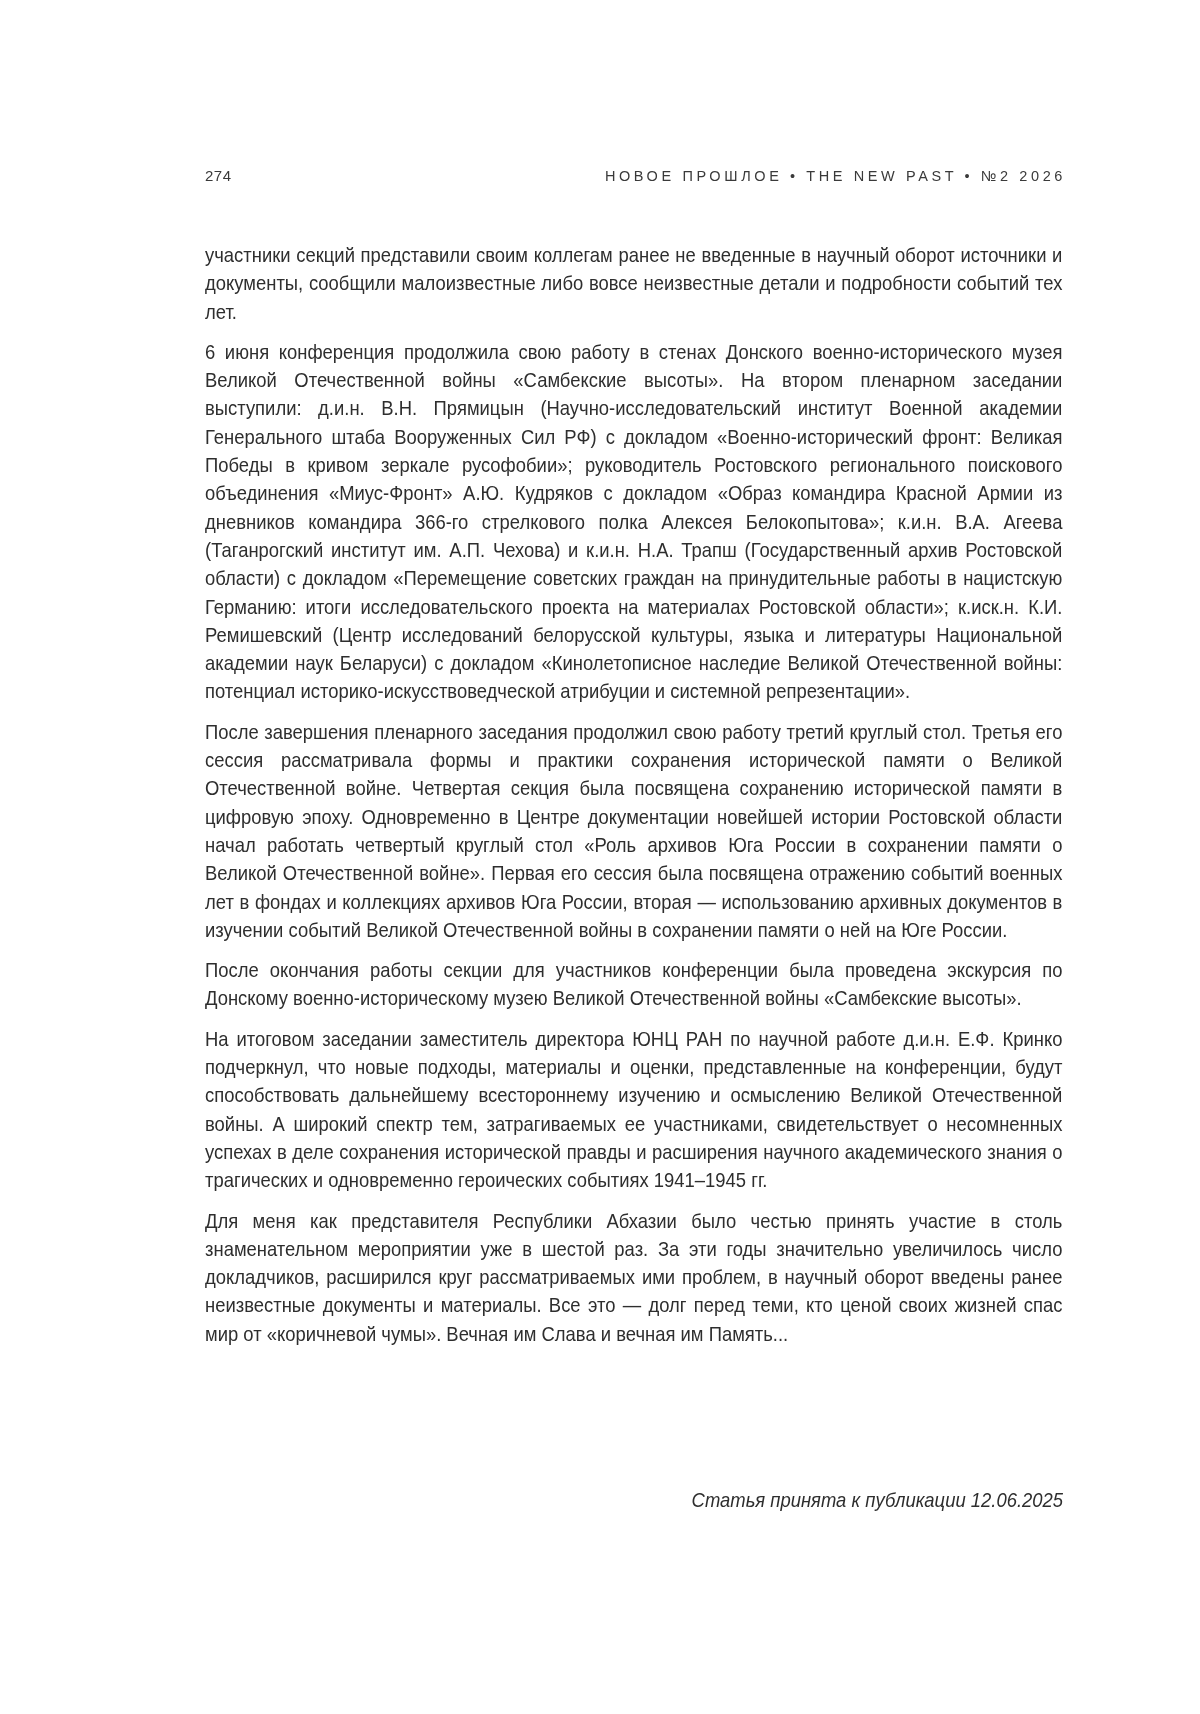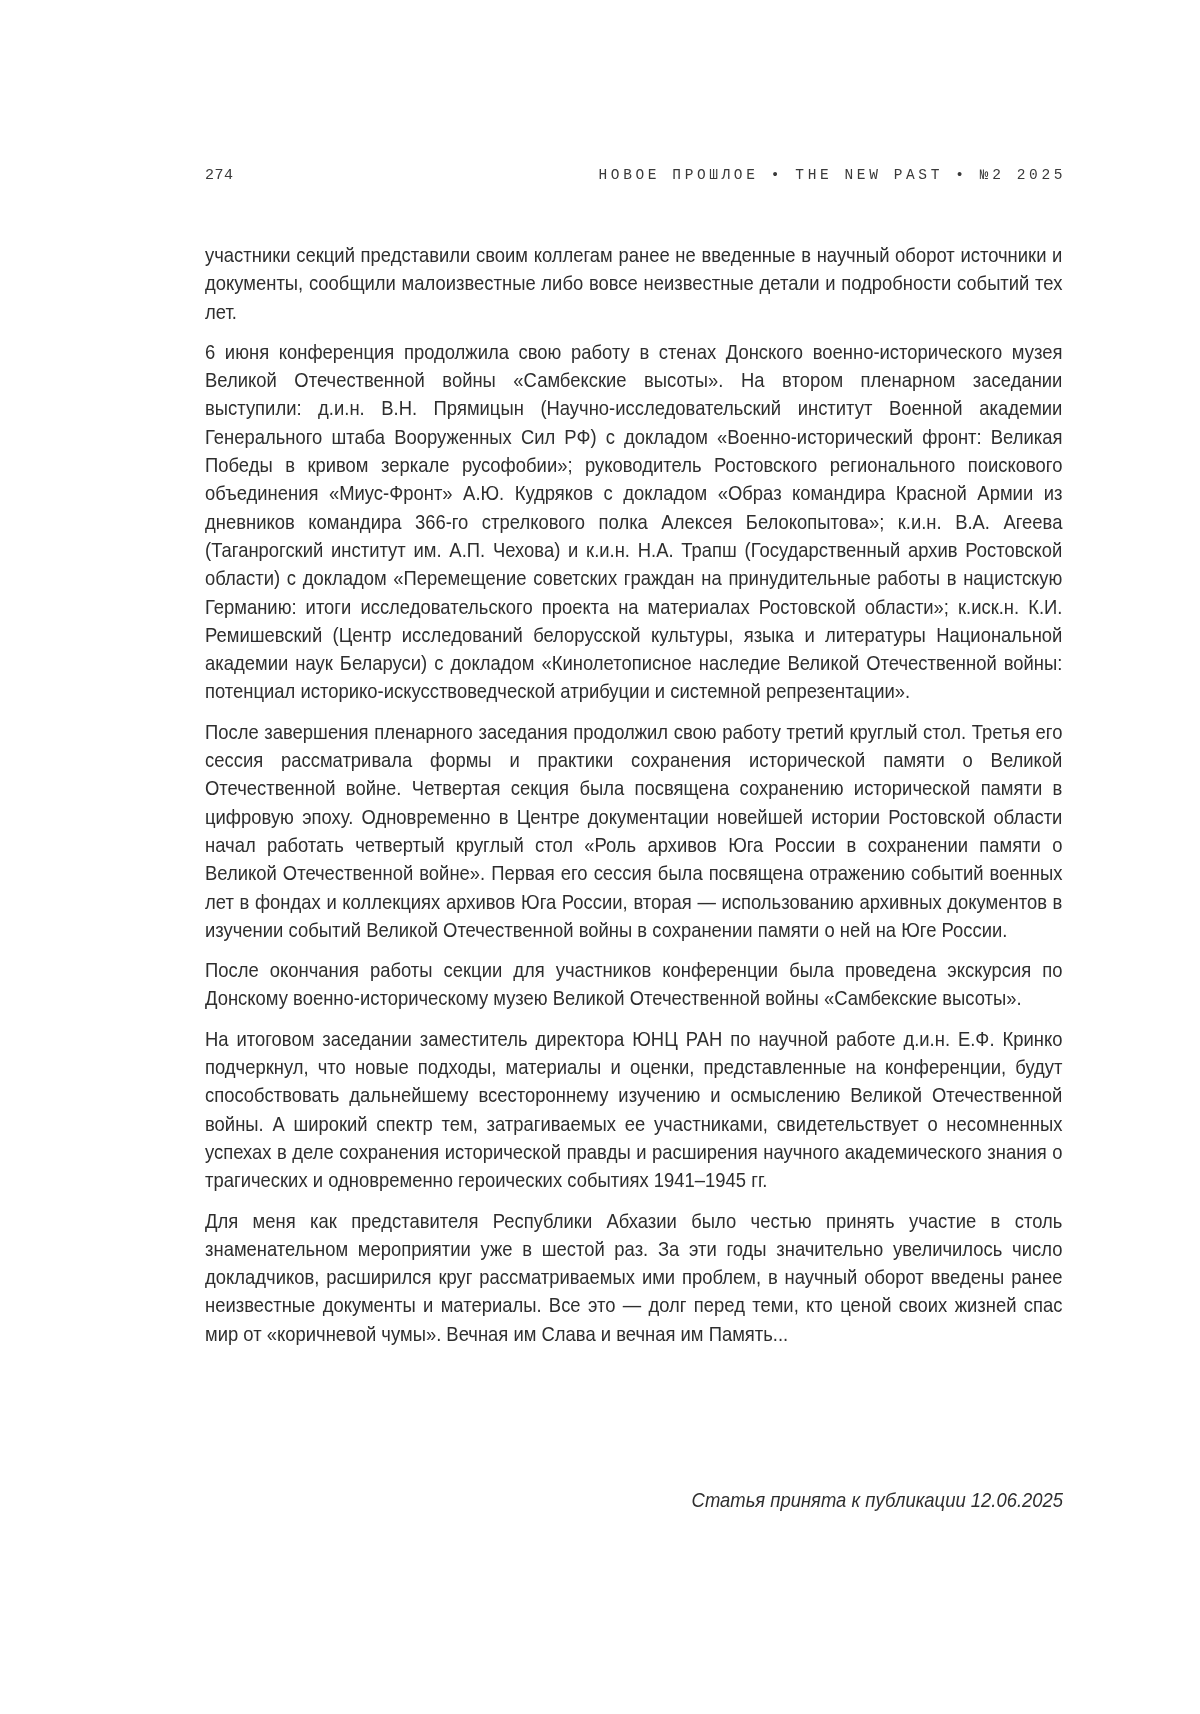--- a/index.html
+++ b/index.html
@@ -21,21 +21,21 @@
       width: 858px;
     }
     .running-header {
       position: absolute;
       top: 167px;
       left: 0;
       width: 858px;
       display: flex;
       justify-content: space-between;
       align-items: baseline;
-      font-family: Liberation Mono, monospace;
+      font-family: Liberation Sans, sans-serif;
       font-size: 15px;
       color: #3a3a3a;
     }
     .page-number {
       letter-spacing: 0.5px;
     }
     .journal-title {
       letter-spacing: 3.6px;
       font-size: 14.5px;
       margin-right: -3px;
@@ -70,21 +70,21 @@
       transform-origin: right top;
       white-space: nowrap;
     }
   </style>
 </head>
 <body>
 
 <div class="page">
   <div class="running-header">
     <span class="page-number">274</span>
-    <span class="journal-title">НОВОЕ ПРОШЛОЕ • THE NEW PAST • №2 2025</span>
+    <span class="journal-title">НОВОЕ ПРОШЛОЕ • THE NEW PAST • №2 2026</span>
   </div>
 
   <div class="body-text">
     <p class="paragraph">участники секций представили своим коллегам ранее не введенные в научный оборот источники и документы, сообщили малоизвестные либо вовсе неизвестные детали и подробности событий тех лет.</p>
     <p class="paragraph">6 июня конференция продолжила свою работу в стенах Донского военно-исторического музея Великой Отечественной войны «Самбекские высоты». На втором пленарном заседании выступили: д.и.н. В.Н. Прямицын (Научно-исследовательский институт Военной академии Генерального штаба Вооруженных Сил РФ) с докладом «Военно-исторический фронт: Великая Победы в кривом зеркале русофобии»; руководитель Ростовского регионального поискового объединения «Миус-Фронт» А.Ю. Кудряков с докладом «Образ командира Красной Армии из дневников командира 366-го стрелкового полка Алексея Белокопытова»; к.и.н. В.А. Агеева (Таганрогский институт им. А.П. Чехова) и к.и.н. Н.А. Трапш (Государственный архив Ростовской области) с докладом «Перемещение советских граждан на принудительные работы в нацистскую Германию: итоги исследовательского проекта на материалах Ростовской области»; к.иск.н. К.И. Ремишевский (Центр исследований белорусской культуры, языка и литературы Национальной академии наук Беларуси) с докладом «Кинолетописное наследие Великой Отечественной войны: потенциал историко-искусствоведческой атрибуции и системной репрезентации».</p>
     <p class="paragraph">После завершения пленарного заседания продолжил свою работу третий круглый стол. Третья его сессия рассматривала формы и практики сохранения исторической памяти о Великой Отечественной войне. Четвертая секция была посвящена сохранению исторической памяти в цифровую эпоху. Одновременно в Центре документации новейшей истории Ростовской области начал работать четвертый круглый стол «Роль архивов Юга России в сохранении памяти о Великой Отечественной войне». Первая его сессия была посвящена отражению событий военных лет в фондах и коллекциях архивов Юга России, вторая — использованию архивных документов в изучении событий Великой Отечественной войны в сохранении памяти о ней на Юге России.</p>
     <p class="paragraph">После окончания работы секции для участников конференции была проведена экскурсия по Донскому военно-историческому музею Великой Отечественной войны «Самбекские высоты».</p>
     <p class="paragraph">На итоговом заседании заместитель директора ЮНЦ РАН по научной работе д.и.н. Е.Ф. Кринко подчеркнул, что новые подходы, материалы и оценки, представленные на конференции, будут способствовать дальнейшему всестороннему изучению и осмыслению Великой Отечественной войны. А широкий спектр тем, затрагиваемых ее участниками, свидетельствует о несомненных успехах в деле сохранения исторической правды и расширения научного академического знания о трагических и одновременно героических событиях 1941–1945 гг.</p>
     <p class="paragraph">Для меня как представителя Республики Абхазии было честью принять участие в столь знаменательном мероприятии уже в шестой раз. За эти годы значительно увеличилось число докладчиков, расширился круг рассматриваемых ими проблем, в научный оборот введены ранее неизвестные документы и материалы. Все это — долг перед теми, кто ценой своих жизней спас мир от «коричневой чумы». Вечная им Слава и вечная им Память...</p>
   </div>

